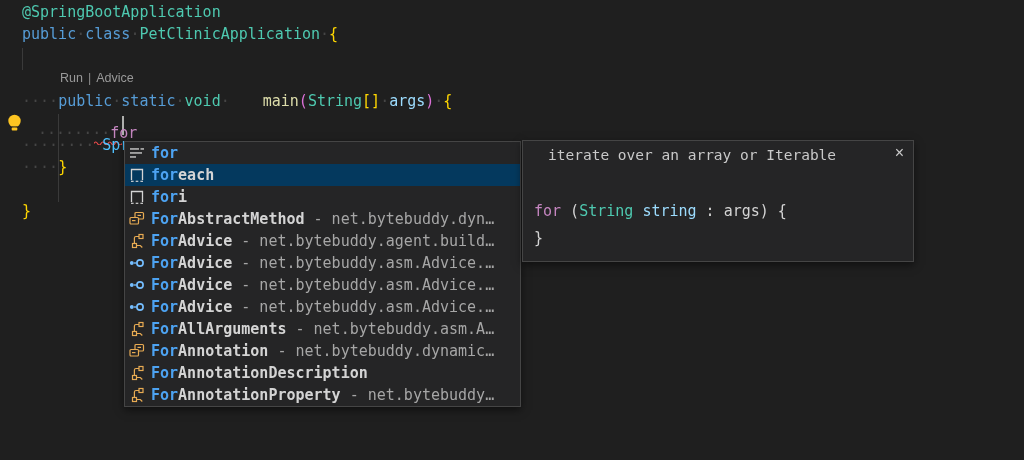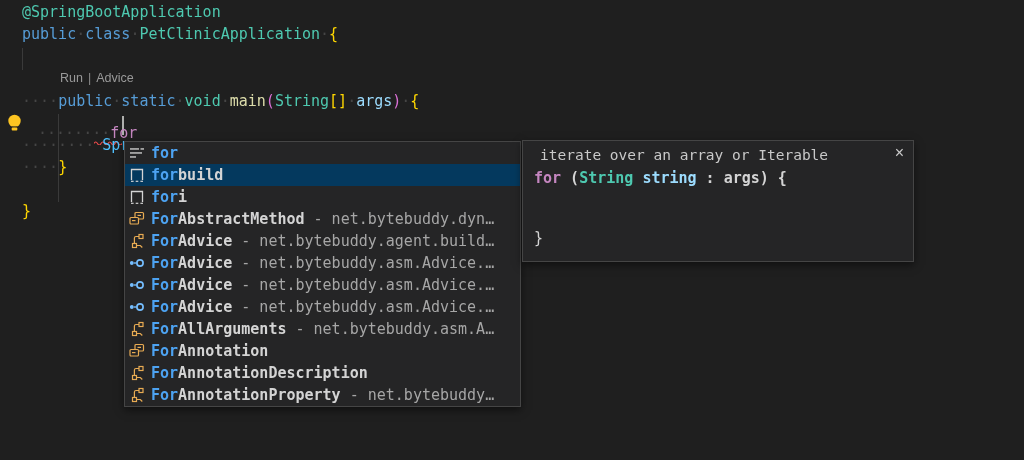--- a/index.html
+++ b/index.html
@@ -4,21 +4,21 @@
 <style>
   html,body{margin:0;padding:0;background:#1f1f1f;}
   #screen{position:relative;width:1024px;height:460px;background:#1f1f1f;overflow:hidden;
           font-family:"DejaVu Sans Mono",monospace;}
   
   .code-line{position:absolute;left:22px;height:22px;line-height:22px;white-space:pre;
              font:15px "DejaVu Sans Mono",monospace;}
   .tok-ann  {color:#4EC9B0;}
   .tok-kw   {color:#569CD6;}
   .tok-type {color:#4EC9B0;}
-  .tok-fn   {color:#DCDCAA;}
+  .tok-fn   {color:#DCDCAA;margin-left:33px;}
   .tok-var  {color:#9CDCFE;}
   .tok-var2 {color:#4FC1FF;margin-left:8px;}
   .tok-ctrl {color:#C586C0;}
   .tok-b1   {color:#FFD700;}
   .tok-b2   {color:#DA70D6;}
   .tok-ws   {color:#454545;}
   .tok-plain{color:#D4D4D4;}
   .indent-guide{position:absolute;width:1px;background:#3a3a3a;}
   #codelens{position:absolute;left:60px;top:71px;height:18px;line-height:18px;
             font:12.5px "Liberation Sans",sans-serif;color:#999999;}
@@ -33,27 +33,27 @@
   .suggest-row{display:flex;align-items:center;height:22px;padding-left:4px;white-space:pre;
                font:15px "DejaVu Sans Mono",monospace;cursor:pointer;overflow:hidden;}
   .suggest-row.selected{background:#04395E;}
   .suggest-row .s-icon{width:16px;height:16px;margin-right:6px;flex:0 0 16px;display:inline-flex;}
   .s-match{color:#4DA3F2;font-weight:bold;}
   .s-rest {color:#D4D4D4;font-weight:bold;}
   .s-detail{color:#A6A6A6;}
   
   #docs{position:absolute;left:522px;top:140px;width:390px;height:120px;background:#252526;
         border:1px solid #454545;box-shadow:0 3px 8px rgba(0,0,0,.5);}
-  #docs .doc-title{position:absolute;left:17px;top:6px;height:22px;line-height:22px;
+  #docs .doc-title{position:absolute;left:25px;top:6px;height:22px;line-height:22px;
         font:14.5px "DejaVu Sans Mono",monospace;color:#C9C9C9;white-space:pre;text-align:right;}
   #docs .doc-close{position:absolute;right:9px;top:3px;font:16px "Liberation Sans",sans-serif;
         color:#CCCCCC;cursor:pointer;line-height:18px;}
   .doc-code-line{position:absolute;left:11px;height:22px;line-height:22px;white-space:pre;
         font:15px "DejaVu Sans Mono",monospace;}
-  #doc-code-0{top:28px;font-weight:bold;}
+  #doc-code-0{top:61px;}
   #doc-code-1{top:88px;}
 </style>
 </head>
 <body>
 
 <div id="screen">
 
   <div id="editor">
     <div class="indent-guide" style="left:22px;top:48px;height:22px;"></div>
     <div class="indent-guide" style="left:58px;top:114px;height:88px;"></div>
@@ -93,21 +93,21 @@
               <rect x="1" y="11.2" width="6" height="1.5"></rect>
             </g>
           </svg></span><span class="s-match">for</span><span class="s-rest"></span></div>
       <div class="suggest-row selected"><span class="s-icon"><svg width="16" height="16" viewBox="0 0 16 16">
             <path d="M2.5 13 V2.5 H13.5 V13" fill="none" stroke="#D4D4D4" stroke-width="1.3"></path>
             <g fill="#D4D4D4">
               <rect x="2" y="13.7" width="2.6" height="1.2"></rect>
               <rect x="6.7" y="13.7" width="2.6" height="1.2"></rect>
               <rect x="11.4" y="13.7" width="2.6" height="1.2"></rect>
             </g>
-          </svg></span><span class="s-match">for</span><span class="s-rest">build</span></div>
+          </svg></span><span class="s-match">for</span><span class="s-rest">each</span></div>
       <div class="suggest-row"><span class="s-icon"><svg width="16" height="16" viewBox="0 0 16 16">
             <path d="M2.5 13 V2.5 H13.5 V13" fill="none" stroke="#D4D4D4" stroke-width="1.3"></path>
             <g fill="#D4D4D4">
               <rect x="2" y="13.7" width="2.6" height="1.2"></rect>
               <rect x="6.7" y="13.7" width="2.6" height="1.2"></rect>
               <rect x="11.4" y="13.7" width="2.6" height="1.2"></rect>
             </g>
           </svg></span><span class="s-match">for</span><span class="s-rest">i</span></div>
       <div class="suggest-row"><span class="s-icon"><svg width="16" height="16" viewBox="0 0 16 16">
             <rect x="6" y="1.5" width="8.5" height="6.5" rx="1" fill="none" stroke="#E8AB53" stroke-width="1.2"></rect>
@@ -144,21 +144,21 @@
               <rect x="3.5" y="10.5" width="4" height="4"></rect>
               <path d="M10 3.5 H7 a1.6 1.6 0 0 0 -1.6 1.6 V10.5"></path>
               <path d="M7.5 12.5 h3.8 l2 2"></path>
             </g>
           </svg></span><span class="s-match">For</span><span class="s-rest">AllArguments</span><span class="s-detail"> - net.bytebuddy.asm.A…</span></div>
       <div class="suggest-row"><span class="s-icon"><svg width="16" height="16" viewBox="0 0 16 16">
             <rect x="6" y="1.5" width="8.5" height="6.5" rx="1" fill="none" stroke="#E8AB53" stroke-width="1.2"></rect>
             <rect x="8.5" y="3.8" width="3.5" height="1.2" fill="#E8AB53"></rect>
             <rect x="1" y="6.5" width="8.5" height="6.5" rx="1" fill="#252526" stroke="#E8AB53" stroke-width="1.2"></rect>
             <rect x="3" y="9" width="3.5" height="1.2" fill="#E8AB53"></rect>
-          </svg></span><span class="s-match">For</span><span class="s-rest">Annotation</span></div>
+          </svg></span><span class="s-match">For</span><span class="s-rest">Annotation</span><span class="s-detail"> - net.bytebuddy.dynamic…</span></div>
       <div class="suggest-row"><span class="s-icon"><svg width="16" height="16" viewBox="0 0 16 16">
             <g fill="none" stroke="#E8AB53" stroke-width="1.2">
               <rect x="10" y="1.5" width="4" height="4"></rect>
               <rect x="3.5" y="10.5" width="4" height="4"></rect>
               <path d="M10 3.5 H7 a1.6 1.6 0 0 0 -1.6 1.6 V10.5"></path>
               <path d="M7.5 12.5 h3.8 l2 2"></path>
             </g>
           </svg></span><span class="s-match">For</span><span class="s-rest">AnnotationDescription</span></div>
       <div class="suggest-row"><span class="s-icon"><svg width="16" height="16" viewBox="0 0 16 16">
             <g fill="none" stroke="#E8AB53" stroke-width="1.2">

